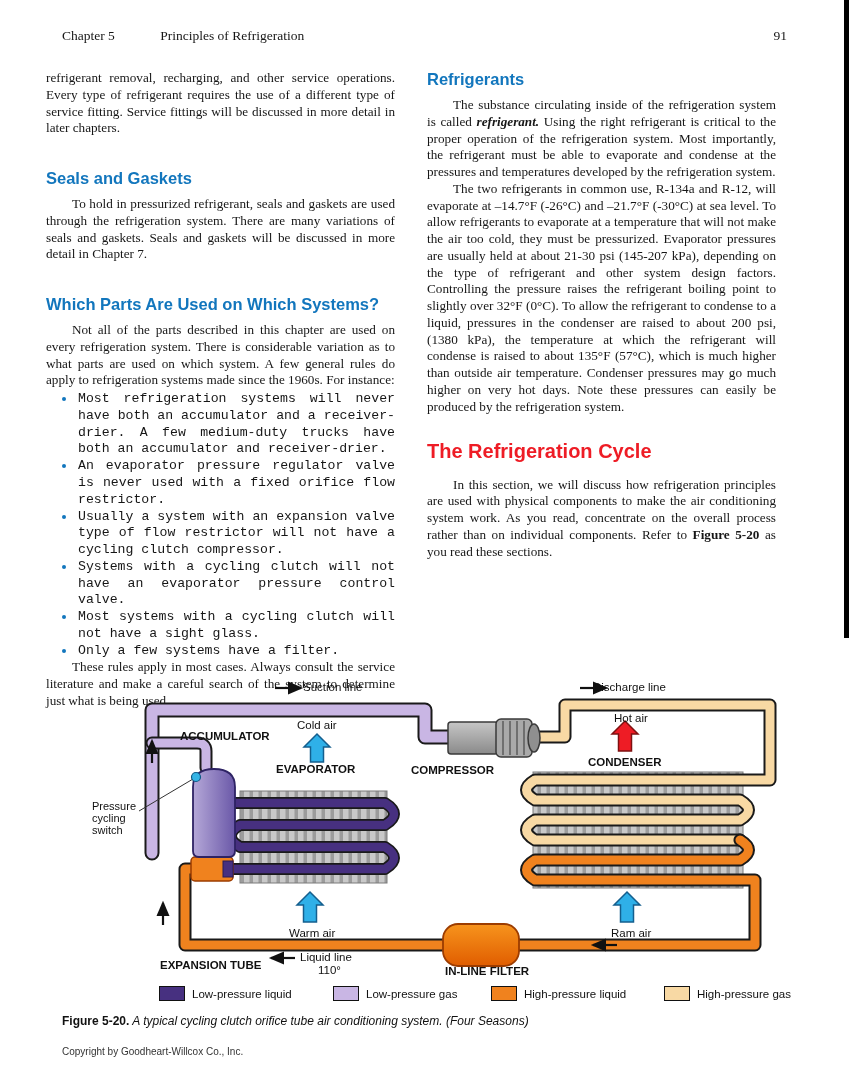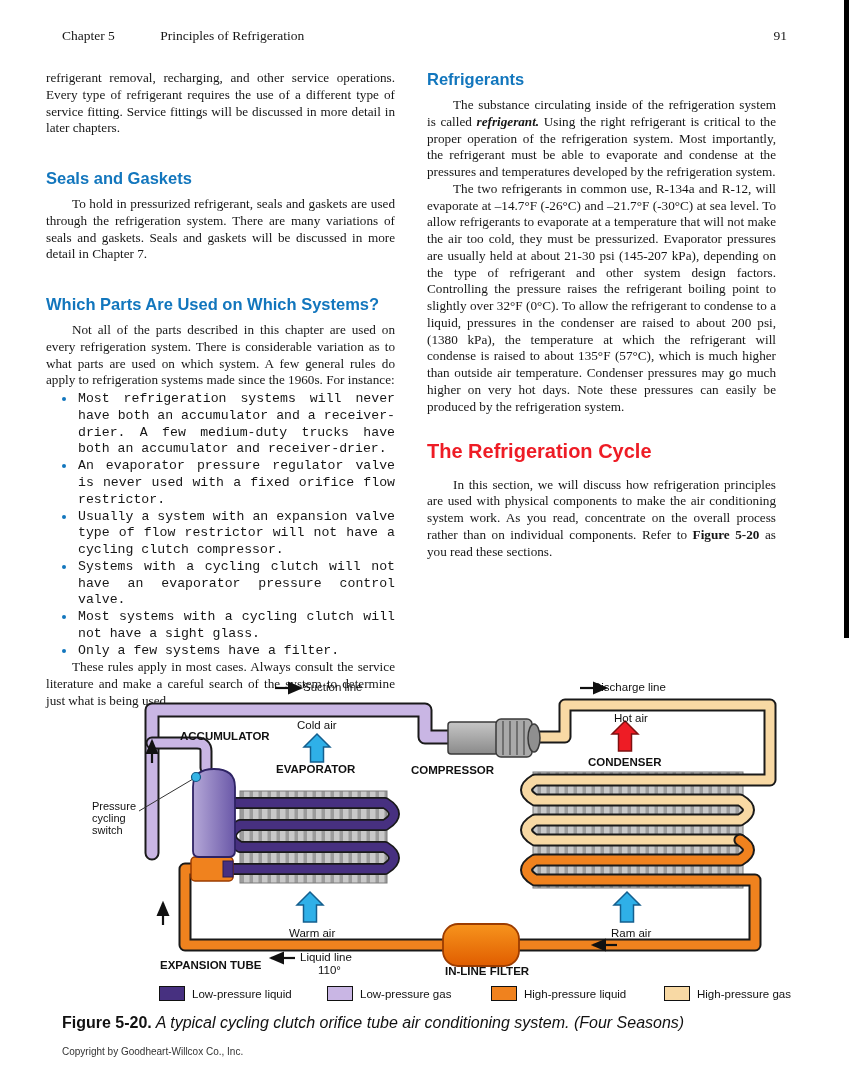--- a/index.html
+++ b/index.html
@@ -29,21 +29,21 @@
   .plabel{position:absolute;font-family:"Liberation Sans",sans-serif;font-size:11.5px;
           color:#111;white-space:nowrap;}
   .plabel.b{font-weight:bold;}
   .plabel.center{white-space:pre-line;text-align:left;}
   
   .legend-item{position:absolute;top:986px;display:flex;align-items:center;
                font-family:"Liberation Sans",sans-serif;font-size:11.5px;color:#111;padding-left:46px;}
   .swatch{display:inline-block;width:24px;height:13px;border:1px solid #111;margin-right:7px;}
   
   .caption{position:absolute;left:62px;top:1014px;width:724px;
-           font-family:"Liberation Sans",sans-serif;font-size:16px;color:#111;}
+           font-family:"Liberation Sans",sans-serif;font-size:12px;color:#111;}
   .caption .ital{font-style:italic;}
   .footer{position:absolute;left:62px;top:1046px;font-family:"Liberation Sans",sans-serif;
           font-size:10px;color:#333;}
   .edgebar{position:absolute;right:0;top:0;width:5px;height:638px;background:#000;}
 </style>
 </head>
 <body>
 
 <div class="page">
 
@@ -195,21 +195,21 @@
   <div class="plabel" style="left:611px;top:927px;">Ram air</div>
   <div class="plabel" style="left:300px;top:951px;">Liquid line</div>
   <div class="plabel" style="left:318px;top:964px;">110°</div>
   <div class="plabel b" style="left:134px;top:959px;padding-left:26px;">EXPANSION TUBE</div>
   <div class="plabel b" style="left:428px;top:965px;padding-left:17px;">IN-LINE FILTER</div>
 
   <div class="legend-item" style="left:113px;">
     <span class="swatch" style="background: rgb(71, 48, 128);"></span>
     <span>Low-pressure liquid</span>
   </div>
-  <div class="legend-item" style="left:281px;">
+  <div class="legend-item" style="left:287px;">
     <span class="swatch" style="background: rgb(201, 182, 228);"></span>
     <span>Low-pressure gas</span>
   </div>
   <div class="legend-item" style="left:445px;">
     <span class="swatch" style="background: rgb(240, 130, 30);"></span>
     <span>High-pressure liquid</span>
   </div>
   <div class="legend-item" style="left:618px;">
     <span class="swatch" style="background: rgb(248, 217, 164);"></span>
     <span>High-pressure gas</span>

